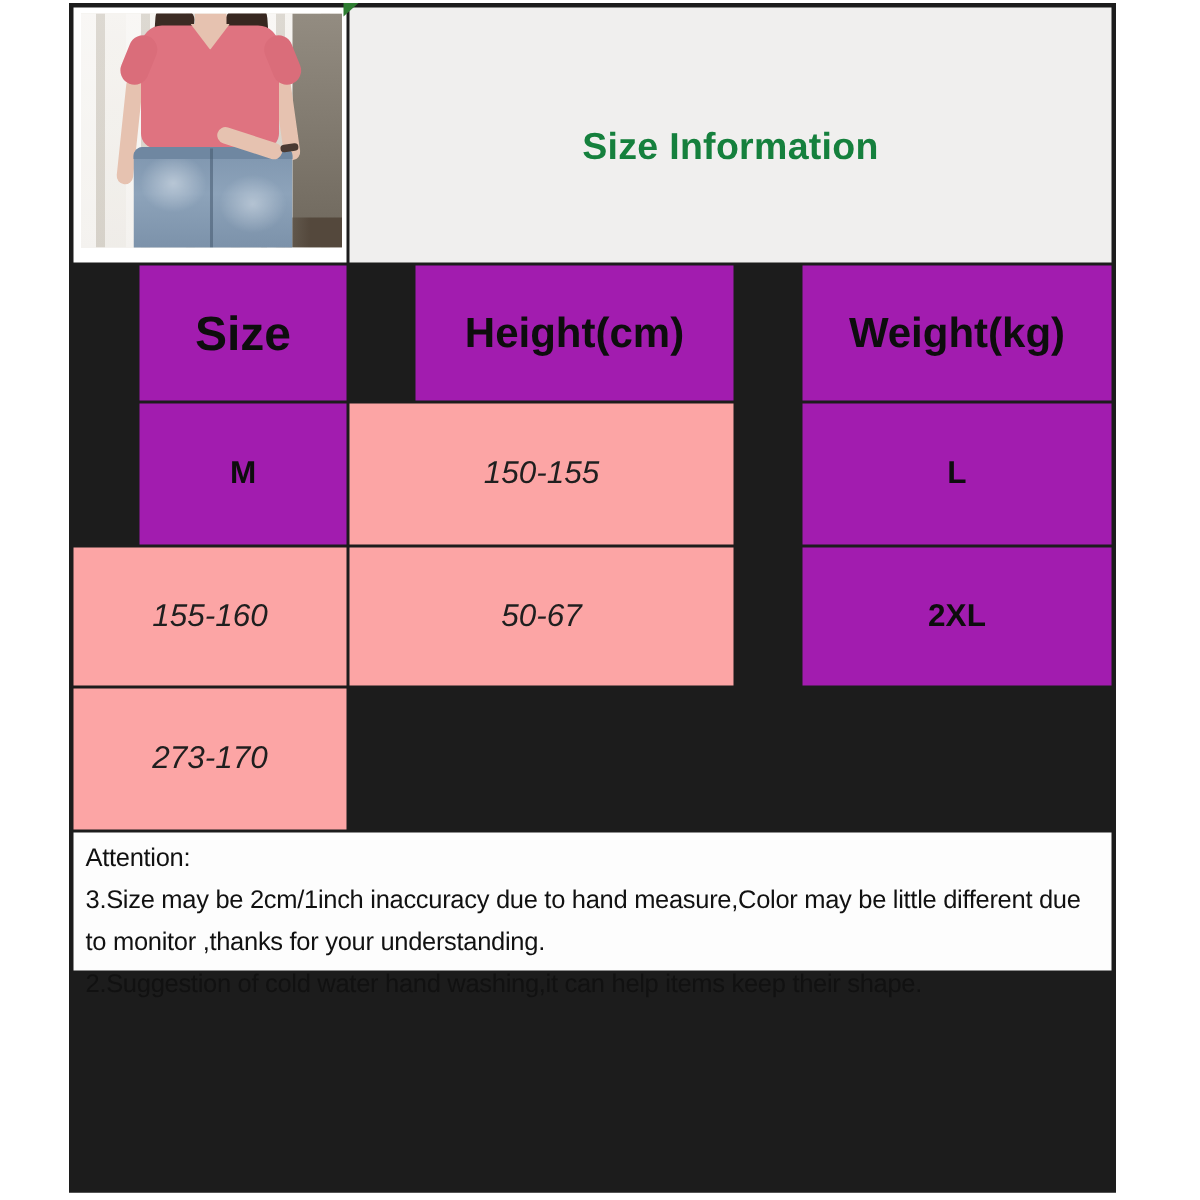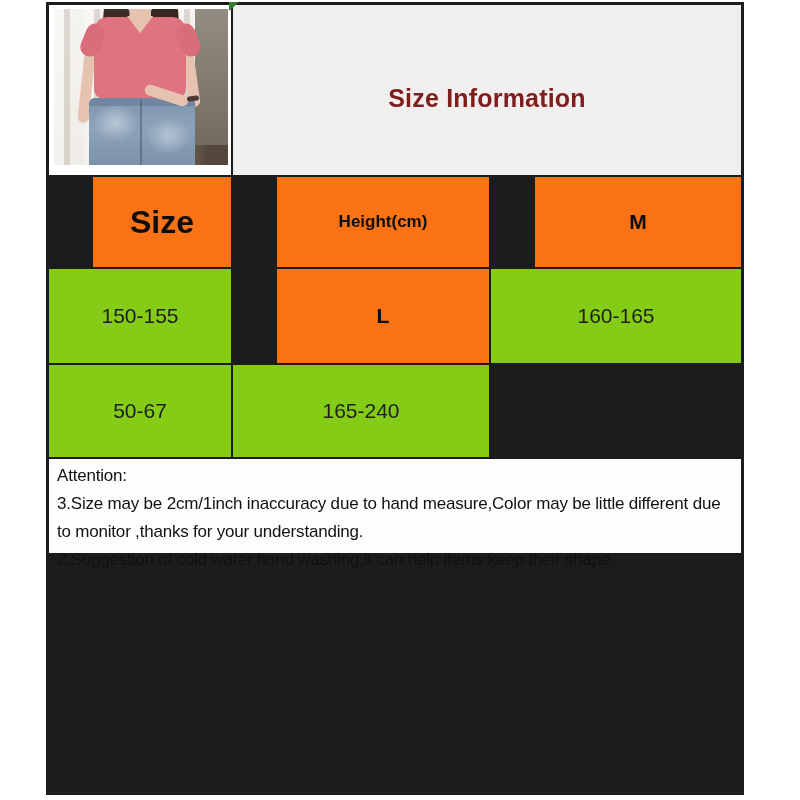--- a/index.html
+++ b/index.html
@@ -10,25 +10,25 @@
   .sheet{position:absolute;left:46px;top:2px;width:698px;height:793px;box-sizing:border-box;}
   .grid{
     width:100%;height:100%;box-sizing:border-box;
     border:3px solid #1c1c1c;background:#1c1c1c;
     display:grid;
     grid-template-columns:182px 256px 1fr;
     grid-template-rows:170px 90px 94px 92px 94px 92px auto;
     gap:2px;
   }
   .cell{display:flex;align-items:center;justify-content:center;box-sizing:border-box;}
-  .cell.gray{background:#f97316;margin-left:44px;}
-  .cell.light{background:#84cc16;}
+  .cell.gray{background:#a21caf;margin-left:44px;}
+  .cell.light{background:#fca5a5;font-style:italic;}
   .title-cell{grid-column:2 / 4;background:#f0efee;}
-  .page-title{font-size:25px;font-weight:bold;color:#7f1d1d;letter-spacing:0.2px;margin-top:16px;}
-  .col-header{font-size:17px;font-weight:bold;color:#0d0d0d;}
+  .page-title{font-size:25px;font-weight:bold;color:#15803d;letter-spacing:0.2px;margin-top:16px;}
+  .col-header{font-size:28px;font-weight:bold;color:#0d0d0d;}
   .col-header.big{font-size:32px;}
   .size-label{font-size:21px;font-weight:bold;color:#0d0d0d;}
   .value{font-size:21px;font-weight:normal;color:#1f1f1f;}
   .attention-cell{
     grid-column:1 / 4;background:#fdfdfd;
     display:block;padding:3px 10px 0 8px;box-sizing:border-box;
   }
   .attention-cell p{margin:0;font-size:17px;line-height:28px;color:#111;letter-spacing:-0.2px;}
 
   
@@ -114,41 +114,47 @@
     <div class="cell title-cell">
       <span class="page-title">Size Information</span>
     </div>
 
     <div class="cell gray">
       <span class="col-header big">Size</span>
     </div>
     <div class="cell gray">
       <span class="col-header">Height(cm)</span>
     </div>
+    <div class="cell gray">
+      <span class="col-header">Weight(kg)</span>
+    </div>
 
     <div class="cell gray">
       <span class="size-label">M</span>
     </div>
     <div class="cell light">
       <span class="value">150-155</span>
     </div>
 
     <div class="cell gray">
       <span class="size-label">L</span>
     </div>
+    <div class="cell light">
+      <span class="value">155-160</span>
+    </div>
 
-    <div class="cell light">
-      <span class="value">160-165</span>
-    </div>
     <div class="cell light">
       <span class="value">50-67</span>
     </div>
 
+    <div class="cell gray">
+      <span class="size-label">2XL</span>
+    </div>
     <div class="cell light">
-      <span class="value">165-240</span>
+      <span class="value">273-170</span>
     </div>
 
     <div class="attention-cell">
       <p>Attention:</p>
       <p>3.Size may be 2cm/1inch inaccuracy due to hand measure,Color may be little different due to monitor ,thanks for your understanding.</p>
       <p>2.Suggestion of cold water hand washing,it can help items keep their shape.</p>
     </div>
 
   </div>
   <div class="corner-flag"></div>

